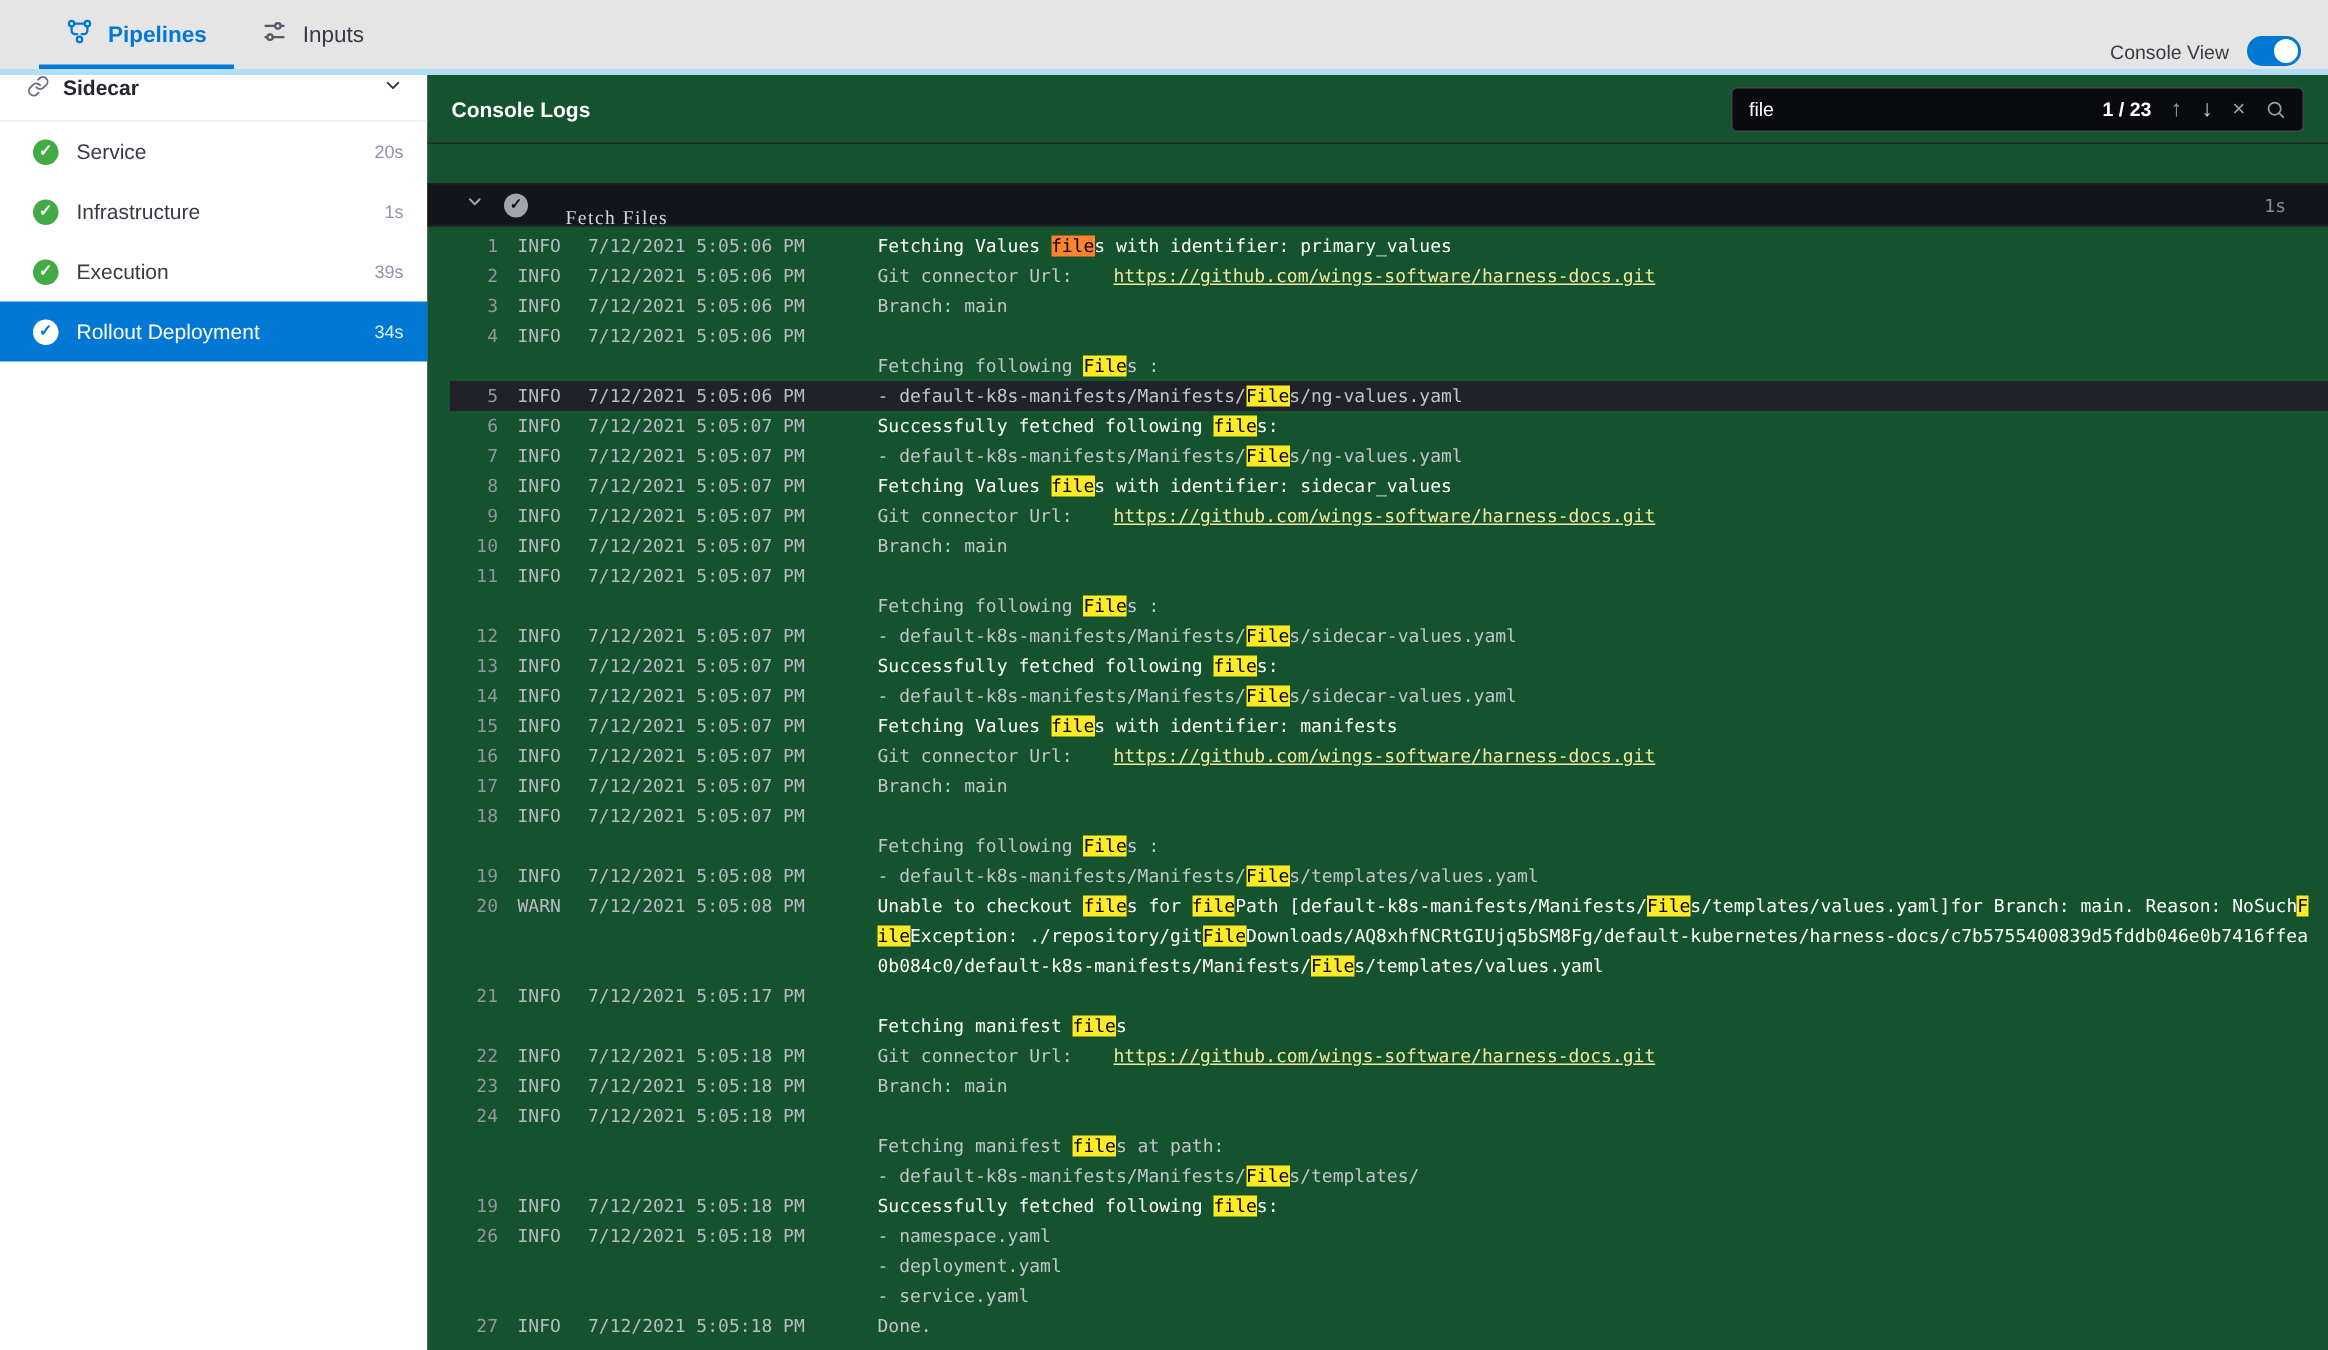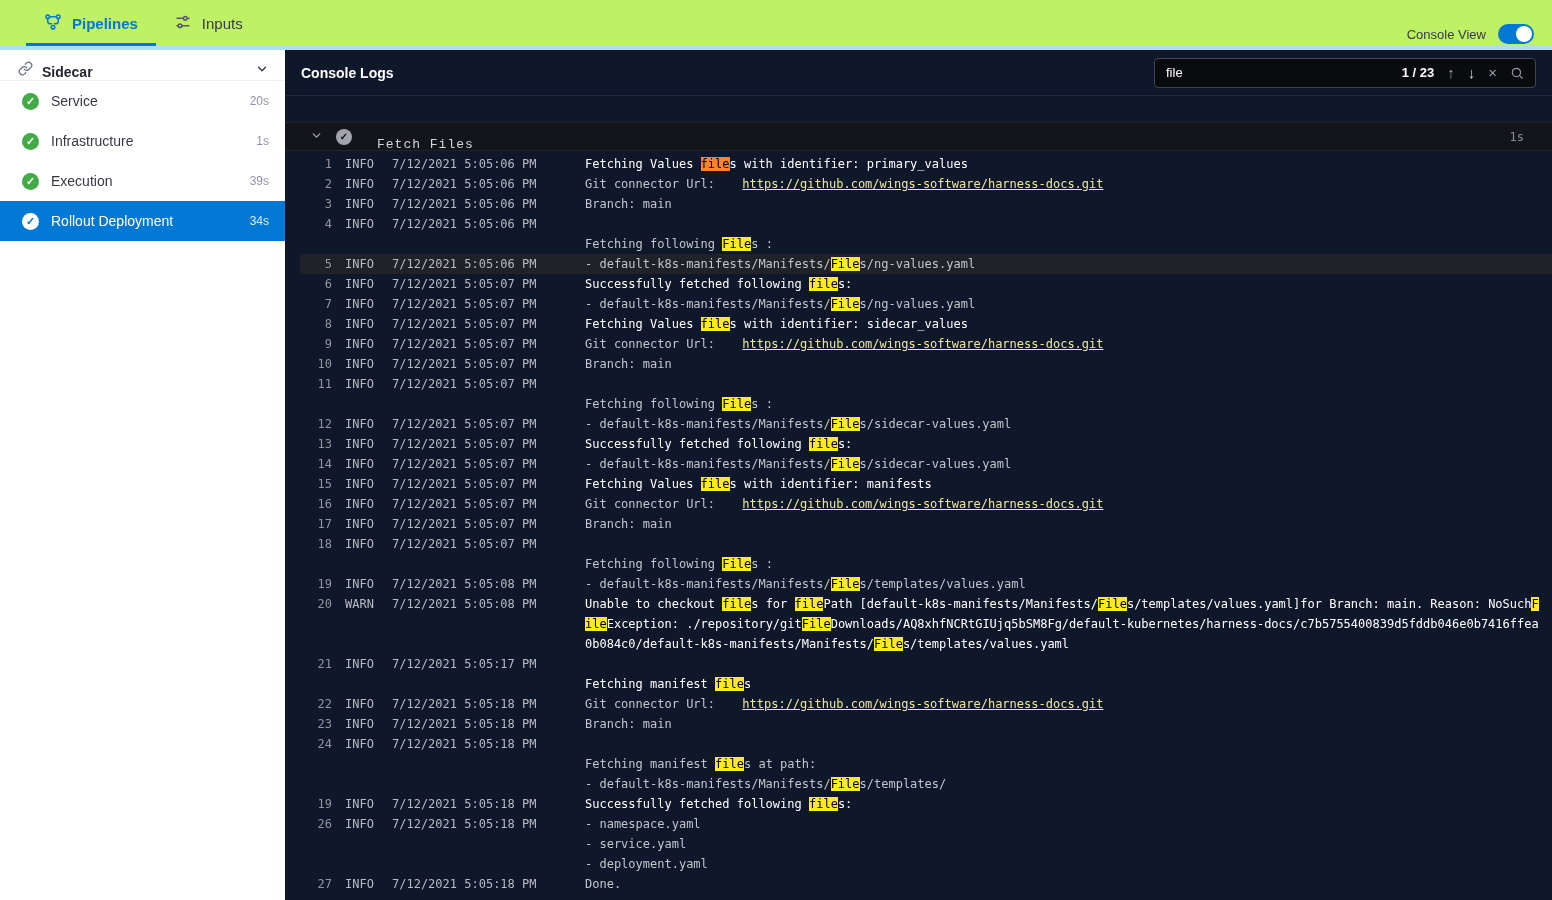--- a/index.html
+++ b/index.html
@@ -1,38 +1,38 @@
 <!DOCTYPE html>
 <html><head>
 <meta charset="utf-8">
 <style>
   * { margin:0; padding:0; box-sizing:border-box; }
   html,body { width:1552px; height:900px; overflow:hidden; }
   body { font-family:"Liberation Sans", sans-serif; background:#0a0b0e; }
   .app { display:flex; flex-direction:column; width:1552px; height:900px; }
 
   
-  .topbar { height:50px; background:#bef264; display:flex; align-items:stretch;
+  .topbar { height:50px; background:#e5e5e5; display:flex; align-items:stretch;
             border-bottom:4px solid #b0dff5; padding-left:26px; flex-shrink:0; }
   .tab { display:flex; align-items:center; gap:10px; padding:0 18px; font-size:15px;
          color:#383946; cursor:pointer; position:relative; }
   .tab.active { color:#0278d5; font-weight:700; }
   .tab.active::after { content:""; position:absolute; left:0; right:0; bottom:0; height:3px; background:#0278d5; }
   .topbar-right { margin-left:auto; display:flex; align-items:center; gap:12px; padding-right:18px;margin-top:22px; }
   .cv-label { font-size:13px; color:#383946; }
   .toggle { width:36px; height:20px; border-radius:10px; background:#0278d5; position:relative; cursor:pointer; display:inline-block; }
   .toggle .knob { position:absolute; right:2px; top:2px; width:16px; height:16px; border-radius:50%; background:#fff; }
 
   
   .main-row { flex:1; display:flex; min-height:0; }
   .sidebar { width:285px; background:#ffffff; flex-shrink:0; display:flex; flex-direction:column; }
-  .console { flex:1; background:#0f172a; min-width:0; display:flex; flex-direction:column; }
-
-  
-  .side-header { height:31px; display:flex; align-items:flex-end; gap:9px; padding:0 16px 0 18px;
+  .console { flex:1; background:#14532d; min-width:0; display:flex; flex-direction:column; }
+
+  
+  .side-header { height:31px; display:flex; align-items:flex-start; gap:9px; padding:0 16px 0 18px;
                  cursor:pointer; border-bottom:1px solid #f0f1f5; }
   .side-title { font-size:14px; font-weight:700; color:#24252e; flex:1; }
   .side-item { height:40px; display:flex; align-items:center; gap:12px; padding:0 16px 0 22px;
                font-size:14px; color:#383946; cursor:pointer; }
   .side-item .side-dur { margin-left:auto; font-size:12px; color:#9293ab; }
   .side-item.selected { background:#0278d5; color:#ffffff; font-weight:500; }
   .side-item.selected .side-dur { color:#dbeefc; }
   .check { width:17px; height:17px; border-radius:50%; background:#42ab45; color:#fff;
            font-size:11px; line-height:17px; text-align:center; font-weight:700; flex-shrink:0; }
   .side-item.selected .check { background:#ffffff; color:#0278d5; }
@@ -48,21 +48,21 @@
   .search-count { color:#ffffff; font-size:13px; white-space:nowrap;font-weight:bold; }
   .sbtn { color:#9a9da8; font-size:15px; cursor:pointer; display:flex; align-items:center; line-height:1; }
   .sbtn.bright { color:#d0d3da; }
 
   
   .section-row { margin-top:26px; height:29px; background:#14151a; border-top:1px solid #212329;
                  border-bottom:1px solid #212329; display:flex; align-items:center; gap:13px;
                  padding:0 28px 0 25px; flex-shrink:0; }
   .section-check { width:16px; height:16px; border-radius:50%; background:#a0a4ad; color:#0a0b0e;
                    font-size:10px; line-height:16px; text-align:center; font-weight:700; }
-  .section-title { color:#d3d6dc; font-size:13px; font-family:Liberation Mono, monospace;
+  .section-title { color:#d3d6dc; font-size:13px; font-family:Liberation Serif, serif;
                    letter-spacing:1px; margin-left:12px;margin-top:16px; }
   .section-dur { margin-left:auto; color:#8a8d96; font-size:12px; font-family:"DejaVu Sans Mono", monospace; }
 
   
   .log-area { padding:3px 0 0 15px; font-family:"DejaVu Sans Mono", monospace; font-size:12px;
               flex:1; overflow:hidden; }
   .log-row { display:flex; line-height:20px; min-height:20px; white-space:pre; }
   .log-row.row-hl { background:#212229; }
   .log-num  { width:32px; text-align:right; color:#9396a0; flex-shrink:0; }
   .log-lvl  { width:47px; margin-left:13px; color:#b8bbc4; flex-shrink:0; }
@@ -206,20 +206,20 @@
           <div class="log-row"><span class="log-num"></span><span class="log-lvl"></span><span class="log-time"></span><span class="log-msg bold"><span>0b084c0/default-k8s-manifests/Manifests/</span><span class="match">File</span><span>s/templates/values.yaml</span></span></div>
           <div class="log-row"><span class="log-num">21</span><span class="log-lvl">INFO</span><span class="log-time">7/12/2021 5:05:17 PM</span><span class="log-msg"><span></span></span></div>
           <div class="log-row"><span class="log-num"></span><span class="log-lvl"></span><span class="log-time"></span><span class="log-msg bold"><span>Fetching manifest </span><span class="match">file</span><span>s</span></span></div>
           <div class="log-row"><span class="log-num">22</span><span class="log-lvl">INFO</span><span class="log-time">7/12/2021 5:05:18 PM</span><span class="log-msg"><span>Git connector Url: </span><span class="url">https://github.com/wings-software/harness-docs.git</span></span></div>
           <div class="log-row"><span class="log-num">23</span><span class="log-lvl">INFO</span><span class="log-time">7/12/2021 5:05:18 PM</span><span class="log-msg"><span>Branch: main</span></span></div>
           <div class="log-row"><span class="log-num">24</span><span class="log-lvl">INFO</span><span class="log-time">7/12/2021 5:05:18 PM</span><span class="log-msg"><span></span></span></div>
           <div class="log-row"><span class="log-num"></span><span class="log-lvl"></span><span class="log-time"></span><span class="log-msg"><span>Fetching manifest </span><span class="match">file</span><span>s at path:</span></span></div>
           <div class="log-row"><span class="log-num"></span><span class="log-lvl"></span><span class="log-time"></span><span class="log-msg"><span>- default-k8s-manifests/Manifests/</span><span class="match">File</span><span>s/templates/</span></span></div>
           <div class="log-row"><span class="log-num">19</span><span class="log-lvl">INFO</span><span class="log-time">7/12/2021 5:05:18 PM</span><span class="log-msg bold"><span>Successfully fetched following </span><span class="match">file</span><span>s:</span></span></div>
           <div class="log-row"><span class="log-num">26</span><span class="log-lvl">INFO</span><span class="log-time">7/12/2021 5:05:18 PM</span><span class="log-msg"><span>- namespace.yaml</span></span></div>
+          <div class="log-row"><span class="log-num"></span><span class="log-lvl"></span><span class="log-time"></span><span class="log-msg"><span>- deployment.yaml</span></span></div>
           <div class="log-row"><span class="log-num"></span><span class="log-lvl"></span><span class="log-time"></span><span class="log-msg"><span>- service.yaml</span></span></div>
-          <div class="log-row"><span class="log-num"></span><span class="log-lvl"></span><span class="log-time"></span><span class="log-msg"><span>- deployment.yaml</span></span></div>
           <div class="log-row"><span class="log-num">27</span><span class="log-lvl">INFO</span><span class="log-time">7/12/2021 5:05:18 PM</span><span class="log-msg"><span>Done.</span></span></div>
         </div>
     </main>
 
   </div>
 </div>
 
 </body></html>

